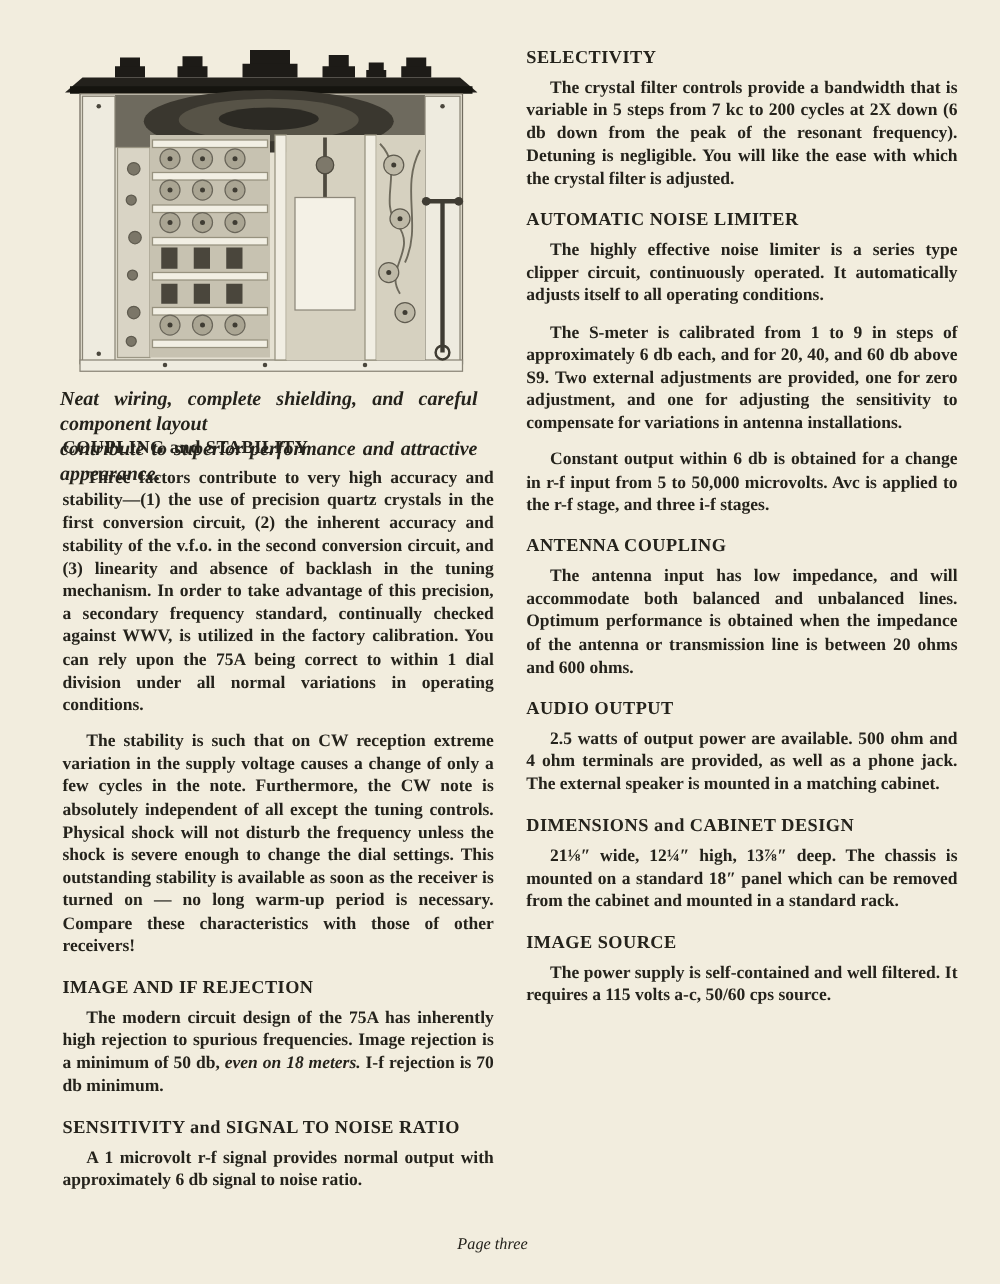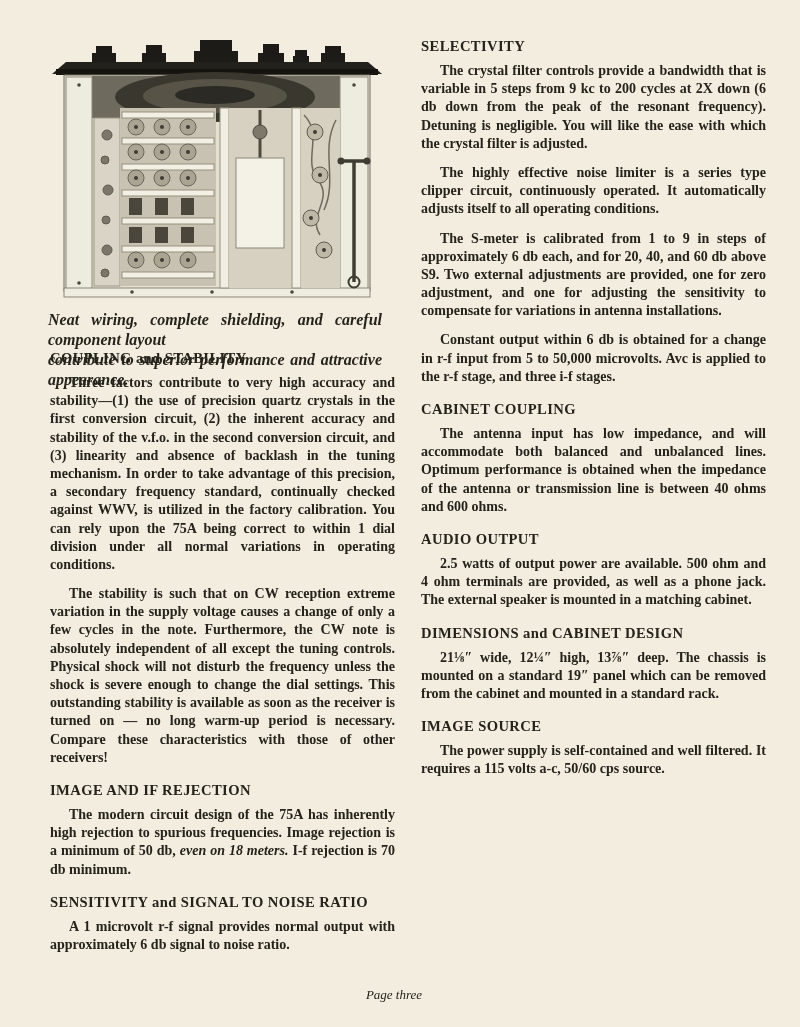--- a/index.html
+++ b/index.html
@@ -185,28 +185,29 @@
       <div class="heading">COUPLING and STABILITY</div>
       <p><span>Three factors contribute to very high accuracy and stability—(1) the use of precision quartz crystals in the first conversion circuit, (2) the inherent accuracy and stability of the v.f.o. in the second conversion circuit, and (3) linearity and absence of backlash in the tuning mechanism.  In order to take advantage of this precision, a secondary frequency standard, continually checked against WWV, is utilized in the factory calibration.  You can rely upon the 75A being correct to within 1 dial division under all normal variations in operating conditions.</span></p>
       <p><span>The stability is such that on CW reception extreme variation in the supply voltage causes a change of only a few cycles in the note.  Furthermore, the CW note is absolutely independent of all except the tuning controls.  Physical shock will not disturb the frequency unless the shock is severe enough to change the dial settings.  This outstanding stability is available as soon as the receiver is turned on — no long warm-up period is necessary.  Compare these characteristics with those of other receivers!</span></p>
       <div class="heading">IMAGE AND IF REJECTION</div>
       <p><span>The modern circuit design of the 75A has inherently high rejection to spurious frequencies.  Image rejection is a minimum of 50 db, </span><span class="it">even on 18 meters.</span><span>  I-f rejection is 70 db minimum.</span></p>
       <div class="heading">SENSITIVITY and SIGNAL TO NOISE RATIO</div>
       <p><span>A 1 microvolt r-f signal provides normal output with approximately 6 db signal to noise ratio.</span></p>
     </div>
   <div class="col col-right">
       <div class="heading">SELECTIVITY</div>
-      <p><span>The crystal filter controls provide a bandwidth that is variable in 5 steps from 9 kc to 200 cycles at 2X down (6 db down from the peak of the resonant frequency).  Detuning is negligible.  You will like the ease with which the crystal filter is adjusted.</span></p>
+      <p><span>The crystal filter controls provide a bandwidth that is variable in 5 steps from 7 kc to 200 cycles at 2X down (6 db down from the peak of the resonant frequency).  Detuning is negligible.  You will like the ease with which the crystal filter is adjusted.</span></p>
+      <div class="heading">AUTOMATIC NOISE LIMITER</div>
       <p><span>The highly effective noise limiter is a series type clipper circuit, continuously operated.  It automatically adjusts itself to all operating conditions.</span></p>
       <p><span>The S-meter is calibrated from 1 to 9 in steps of approximately 6 db each, and for 20, 40, and 60 db above S9.  Two external adjustments are provided, one for zero adjustment, and one for adjusting the sensitivity to compensate for variations in antenna installations.</span></p>
       <p><span>Constant output within 6 db is obtained for a change in r-f input from 5 to 50,000 microvolts.  Avc is applied to the r-f stage, and three i-f stages.</span></p>
-      <div class="heading">CABINET COUPLING</div>
-      <p><span>The antenna input has low impedance, and will accommodate both balanced and unbalanced lines.  Optimum performance is obtained when the impedance of the antenna or transmission line is between 40 ohms and 600 ohms.</span></p>
+      <div class="heading">ANTENNA COUPLING</div>
+      <p><span>The antenna input has low impedance, and will accommodate both balanced and unbalanced lines.  Optimum performance is obtained when the impedance of the antenna or transmission line is between 20 ohms and 600 ohms.</span></p>
       <div class="heading">AUDIO OUTPUT</div>
       <p><span>2.5 watts of output power are available.  500 ohm and 4 ohm terminals are provided, as well as a phone jack.  The external speaker is mounted in a matching cabinet.</span></p>
       <div class="heading">DIMENSIONS and CABINET DESIGN</div>
-      <p><span>21⅛″ wide, 12¼″ high, 13⅞″ deep.  The chassis is mounted on a standard 19″ panel which can be removed from the cabinet and mounted in a standard rack.</span></p>
+      <p><span>21⅛″ wide, 12¼″ high, 13⅞″ deep.  The chassis is mounted on a standard 18″ panel which can be removed from the cabinet and mounted in a standard rack.</span></p>
       <div class="heading">IMAGE SOURCE</div>
       <p><span>The power supply is self-contained and well filtered.  It requires a 115 volts a-c, 50/60 cps source.</span></p>
     </div>
 
   <div class="footer">Page three</div>
 </div>
 
 </body></html>

